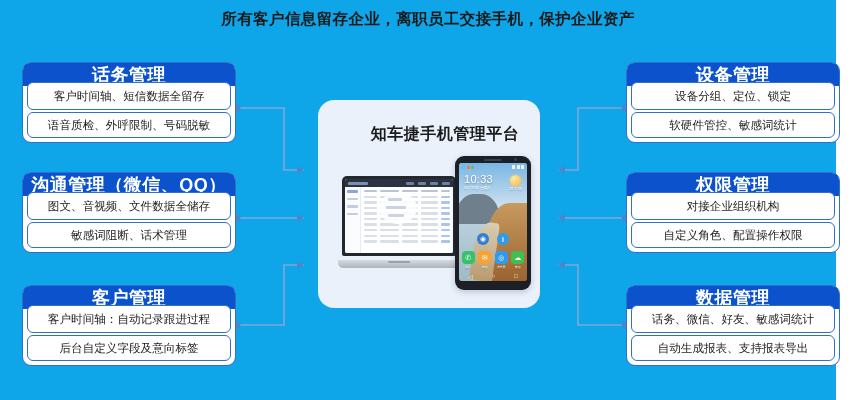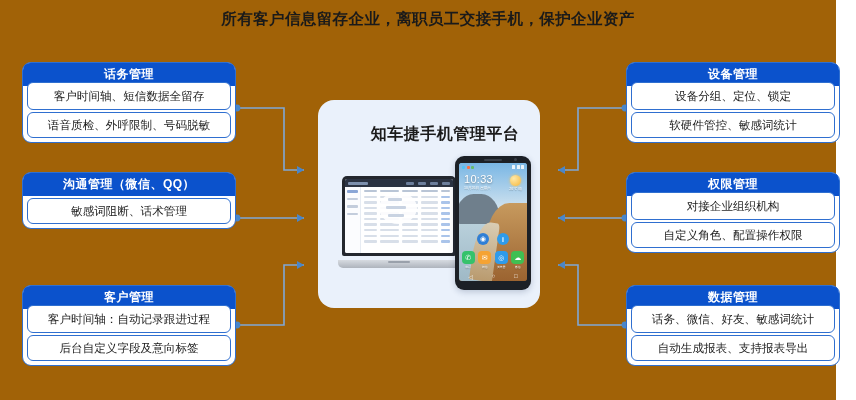--- a/index.html
+++ b/index.html
@@ -2,21 +2,21 @@
 <html><head>
 <meta charset="utf-8">
 <style>
   * { box-sizing: border-box; margin: 0; padding: 0; }
   html, body {
     width: 856px; height: 400px;
     background: #ffffff;
     font-family: "Liberation Sans", "DejaVu Sans", sans-serif;
     overflow: hidden;
   }
-  #stage { position: relative; width: 836px; height: 400px; background: #a16207; }
+  #stage { position: relative; width: 836px; height: 400px; background: #0ea5e9; }
 
   
   .headline {
     position: absolute; left: 0; top: 9px; width: 856px;
     text-align: center;
     font-size: 15.5px; font-weight: 700; color: #1a1a1a;
     letter-spacing: .4px; white-space: nowrap;
   }
 
   
@@ -167,21 +167,21 @@
 
   
   .card {
     position: absolute; width: 214px;
     border: 1.4px solid #2f6fd0; border-radius: 9px;
     background: #fff; overflow: visible;
   }
   .card-head {
     height: 23px; background: #0b52cc; border-radius: 7px 7px 0 0;
     display: flex; align-items: center; justify-content: center;
-    color: #fff; font-size: 12px; font-weight: 700; letter-spacing: .5px;
+    color: #fff; font-size: 18px; font-weight: 700; letter-spacing: .5px;
     white-space: nowrap;
   }
   .card-row {
     height: 26px; display: flex; align-items: center; justify-content: center;
     font-size: 11.6px; color: #1e1e1e; white-space: nowrap;
     background: #fff;
   }
   .card-row.first {
     margin: -4px 4px 0 4px; height: 28px;
     border: 1.2px solid #2f6fd0; border-radius: 6px; position: relative; z-index: 2;
@@ -402,20 +402,21 @@
   </div>
 
   <div class="card left r1">
     <div class="card-head">话务管理</div>
     <div class="card-row first">客户时间轴、短信数据全留存</div>
     <div class="card-row second">语音质检、外呼限制、号码脱敏</div>
   </div>
 
   <div class="card left r2">
     <div class="card-head">沟通管理（微信、QQ）</div>
+    <div class="card-row first">图文、音视频、文件数据全储存</div>
     <div class="card-row second">敏感词阻断、话术管理</div>
   </div>
 
   <div class="card left r3">
     <div class="card-head">客户管理</div>
     <div class="card-row first">客户时间轴：自动记录跟进过程</div>
     <div class="card-row second">后台自定义字段及意向标签</div>
   </div>
 
   <div class="card right r1">

